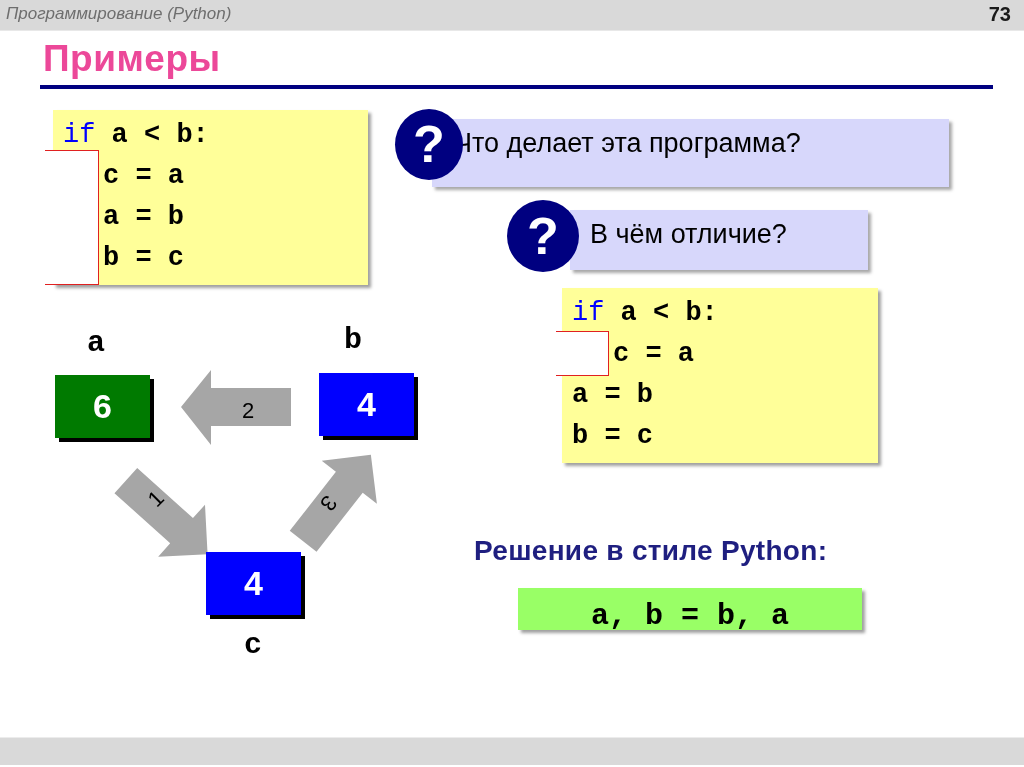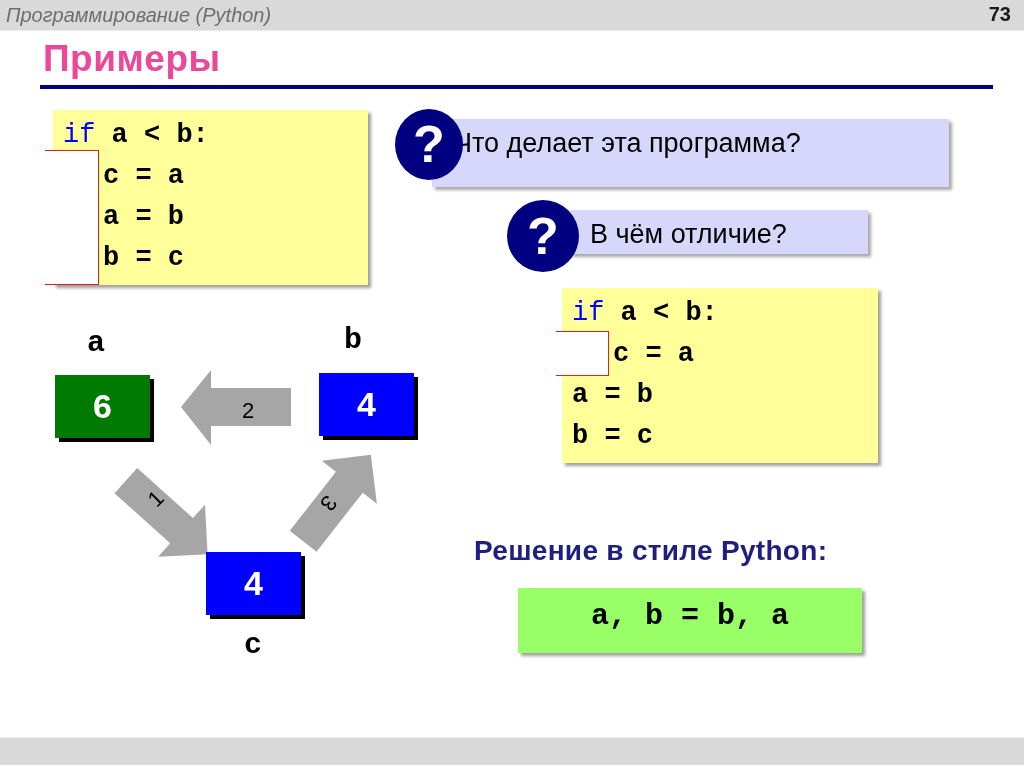--- a/index.html
+++ b/index.html
@@ -1,40 +1,40 @@
 <!DOCTYPE html>
 <html><head>
 <meta charset="utf-8">
 <style>
   * { box-sizing: border-box; margin: 0; padding: 0; }
   html, body { width: 1024px; height: 767px; background: #ffffff; overflow: hidden; }
   body { position: relative; font-family: "Liberation Sans", sans-serif; }
 
   .header-bar { position: absolute; left: 0; top: 0; width: 1024px; height: 31px; background: #d9d9d9; border-bottom: 1px solid #e8e8e8; }
-  .course-title { position: absolute; left: 6px; top: 4px; font-size: 20px; font-style: italic; color: #6e6e6e; }
+  .course-title { position: absolute; left: 6px; top: 4px; font-size: 17px; font-style: italic; color: #6e6e6e; }
   .page-number { position: absolute; right: 13px; top: 3px; font-size: 20px; font-weight: bold; color: #1a1a1a; }
 
   .slide-title { position: absolute; left: 43px; top: 38px; font-size: 37px; font-weight: bold; color: #ec4899; letter-spacing: 0.5px; }
   .title-rule { position: absolute; left: 40px; top: 85px; width: 953px; height: 4px; background: #000080; }
 
   .code-box { position: absolute; background: #ffff99; box-shadow: 3px 3px 3px #a0a0a0; font-family: "Liberation Mono", monospace; font-weight: bold; font-size: 27px; color: #000; }
   .code-line { position: absolute; white-space: pre; line-height: 30px; text-align: right; }
   .kw { color: #0000ff; font-weight: normal; }
   .indent-bracket { position: absolute; background: #ffffff; border-top: 1.5px solid #e02020; border-right: 1.5px solid #e02020; border-bottom: 1.5px solid #e02020; }
 
   .q-circle { position: absolute; border-radius: 50%; background: #000080; color: #fff; font-weight: bold; text-align: center; z-index: 2; }
   .q-label { position: absolute; background: #d7d7fb; box-shadow: 3px 3px 3px #a8a8a8; font-size: 27px; color: #000; white-space: nowrap; }
 
   .var-label { position: absolute; font-family: "Liberation Mono", monospace; font-weight: bold; font-size: 30px; color: #000; }
   .var-box { position: absolute; width: 95px; height: 63px; color: #fff; font-weight: bold; font-size: 34px; text-align: center; line-height: 63px; box-shadow: 4px 4px 0 #000; }
   .var-green { background: #007a00; }
   .var-blue { background: #0000ff; }
 
   .solution-heading { position: absolute; left: 474px; top: 535px; font-size: 28px; font-weight: bold; color: #1f1f80; letter-spacing: 0.3px; text-align: right; }
-  .solution-box { position: absolute; left: 518px; top: 588px; width: 344px; height: 65px; background: #99ff66; box-shadow: 3px 3px 3px #a0a0a0; font-family: "Liberation Mono", monospace; font-weight: bold; font-size: 30px; color: #000; text-align: center; line-height: 57px; white-space: pre; }
+  .solution-box { position: absolute; left: 518px; top: 588px; width: 344px; height: 42px; background: #99ff66; box-shadow: 3px 3px 3px #a0a0a0; font-family: "Liberation Mono", monospace; font-weight: bold; font-size: 30px; color: #000; text-align: center; line-height: 57px; white-space: pre; }
 
   .footer-bar { position: absolute; left: 0; top: 737px; width: 1024px; height: 28px; background: #d9d9d9; border-top: 1px solid #ececec; }
 
   svg.arrows { position: absolute; left: 0; top: 0; width: 1024px; height: 767px; pointer-events: none; }
 </style>
 </head>
 <body>
 
 <div class="header-bar">
   <span class="course-title">Программирование (Python)</span>
@@ -52,21 +52,21 @@
 </div>
 <div class="indent-bracket" style="left:45px; top:150px; width:54px; height:135px;"></div>
 
 <div class="q-label" style="left:432px; top:119px; width:517px; height:68px;">
   <span style="position:absolute; left:22px; top:9px;">Что делает эта программа?</span>
 </div>
 <div class="q-circle" style="left:395px; top:109px; width:68px; height:71px; font-size:52px; line-height:71px;">
   <span>?</span>
 </div>
 
-<div class="q-label" style="left:570px; top:210px; width:298px; height:44px;">
+<div class="q-label" style="left:570px; top:210px; width:298px; height:60px;">
   <span style="position:absolute; left:20px; top:9px;">В чём отличие?</span>
 </div>
 <div class="q-circle" style="left:507px; top:200px; width:72px; height:72px; font-size:52px; line-height:72px;">
   <span>?</span>
 </div>
 
 <div class="code-box" style="left:562px; top:288px; width:316px; height:175px;">
   <div class="code-line" style="left:10px; top:10px;"><span class="kw">if</span><span> a &lt; b:</span></div>
   <div class="code-line" style="left:51px; top:51px;">c = a</div>
   <div class="code-line" style="left:10px; top:92px;">a = b</div>

